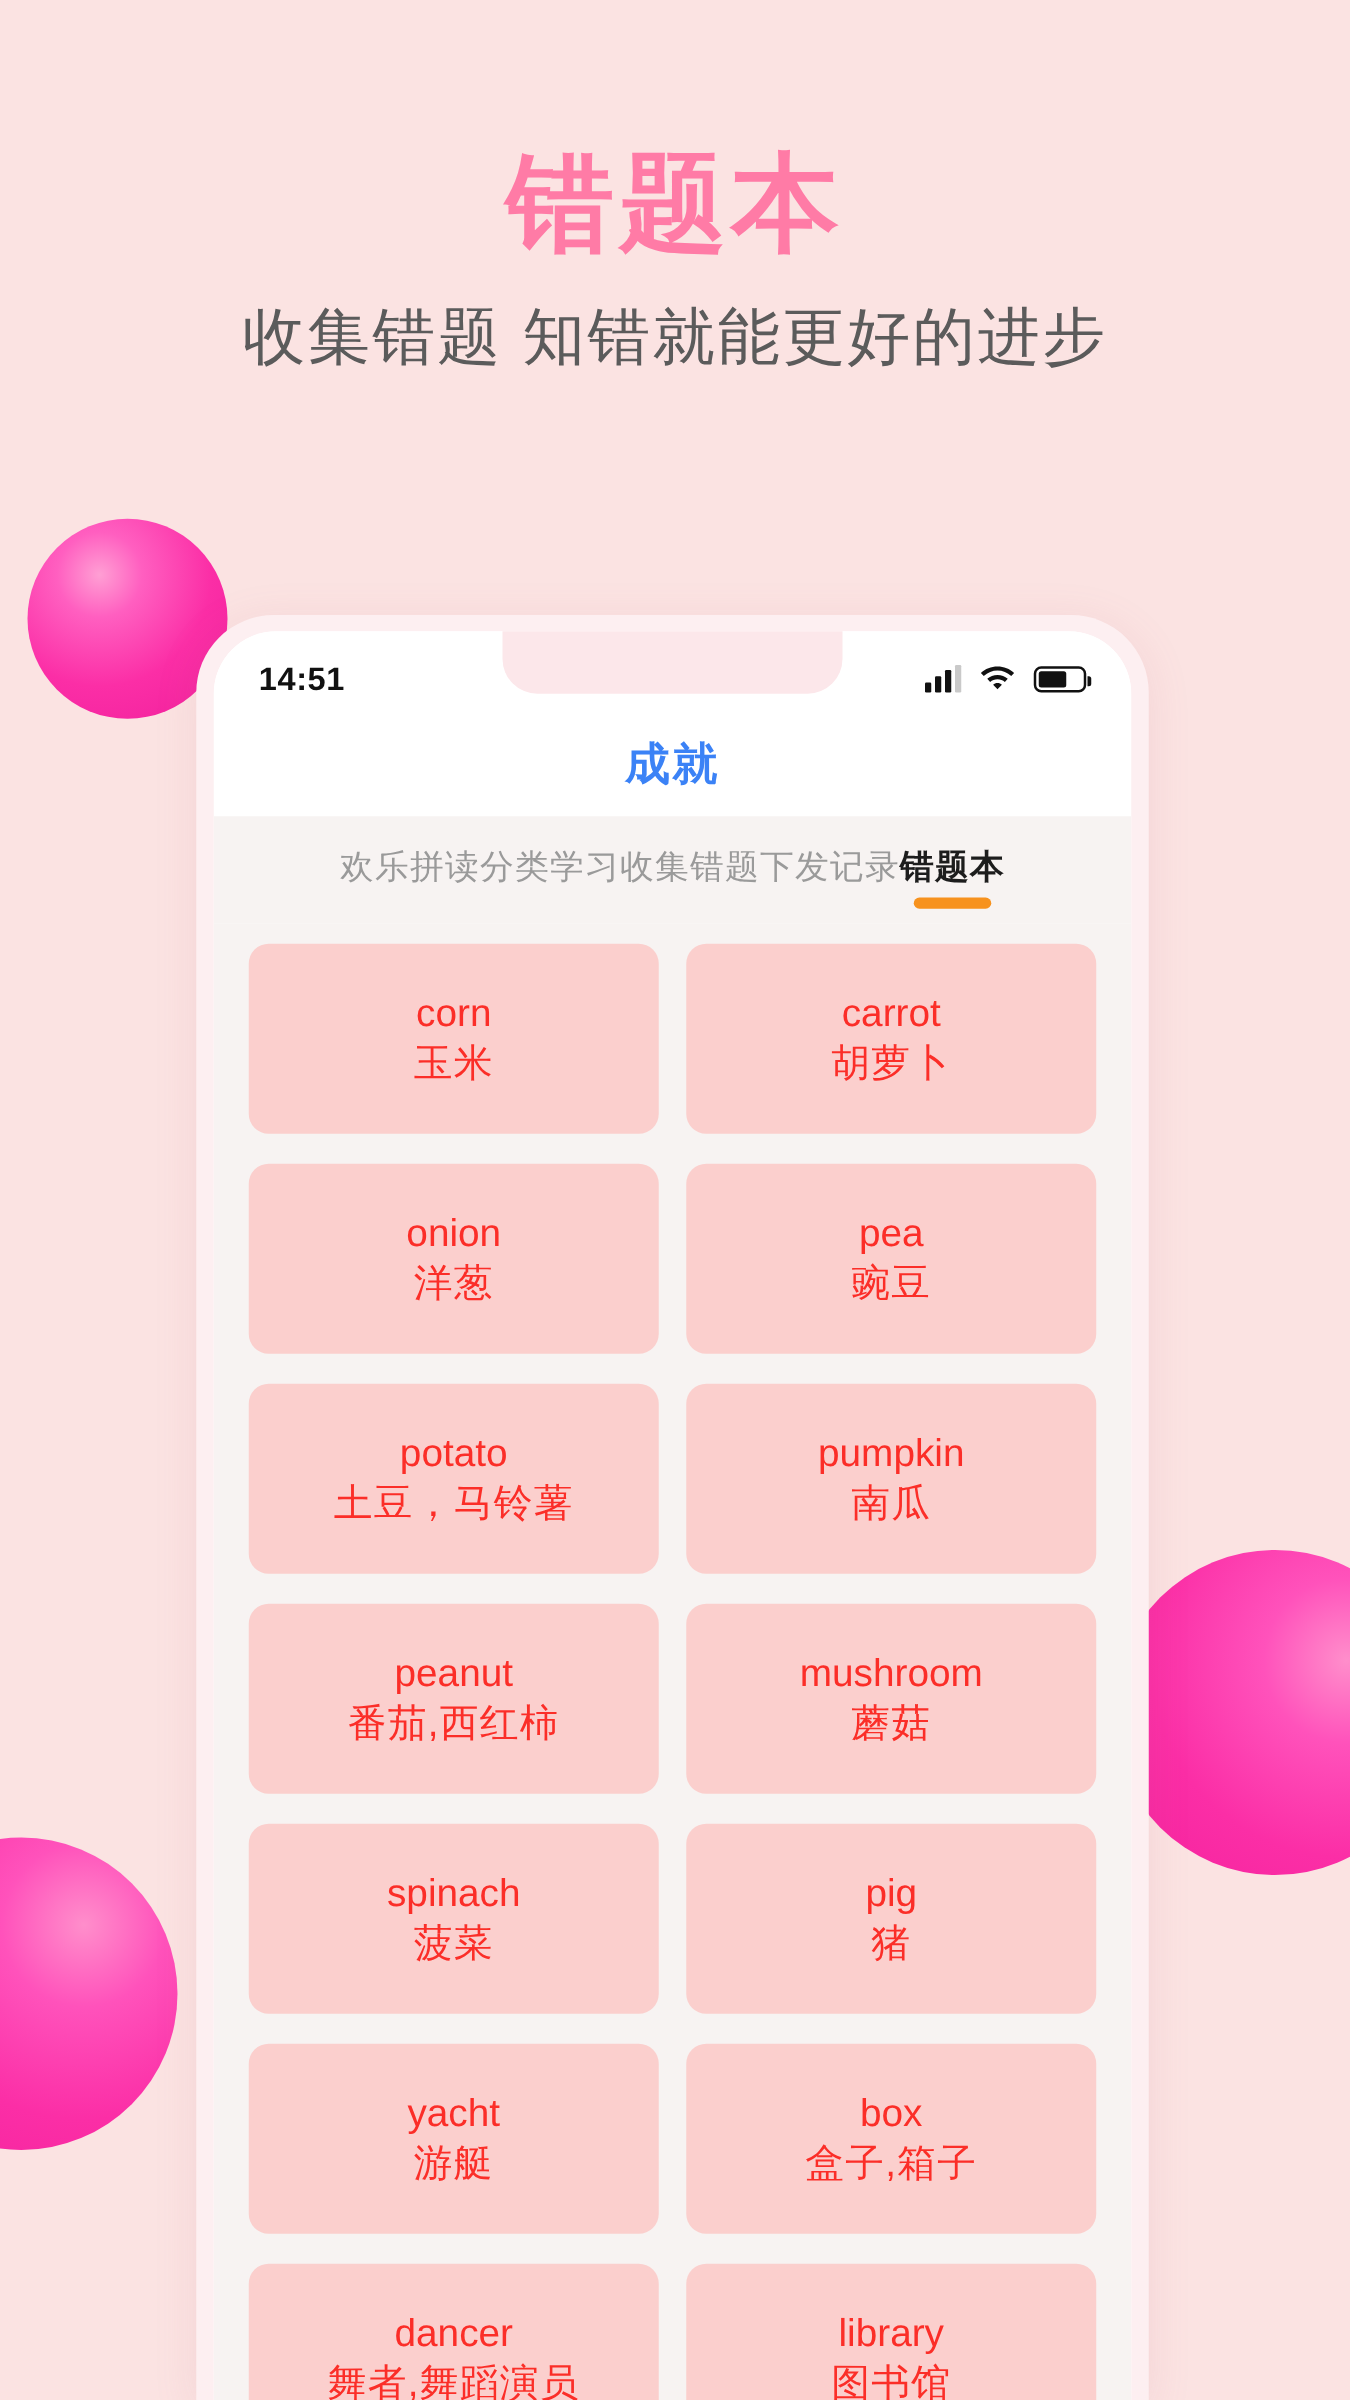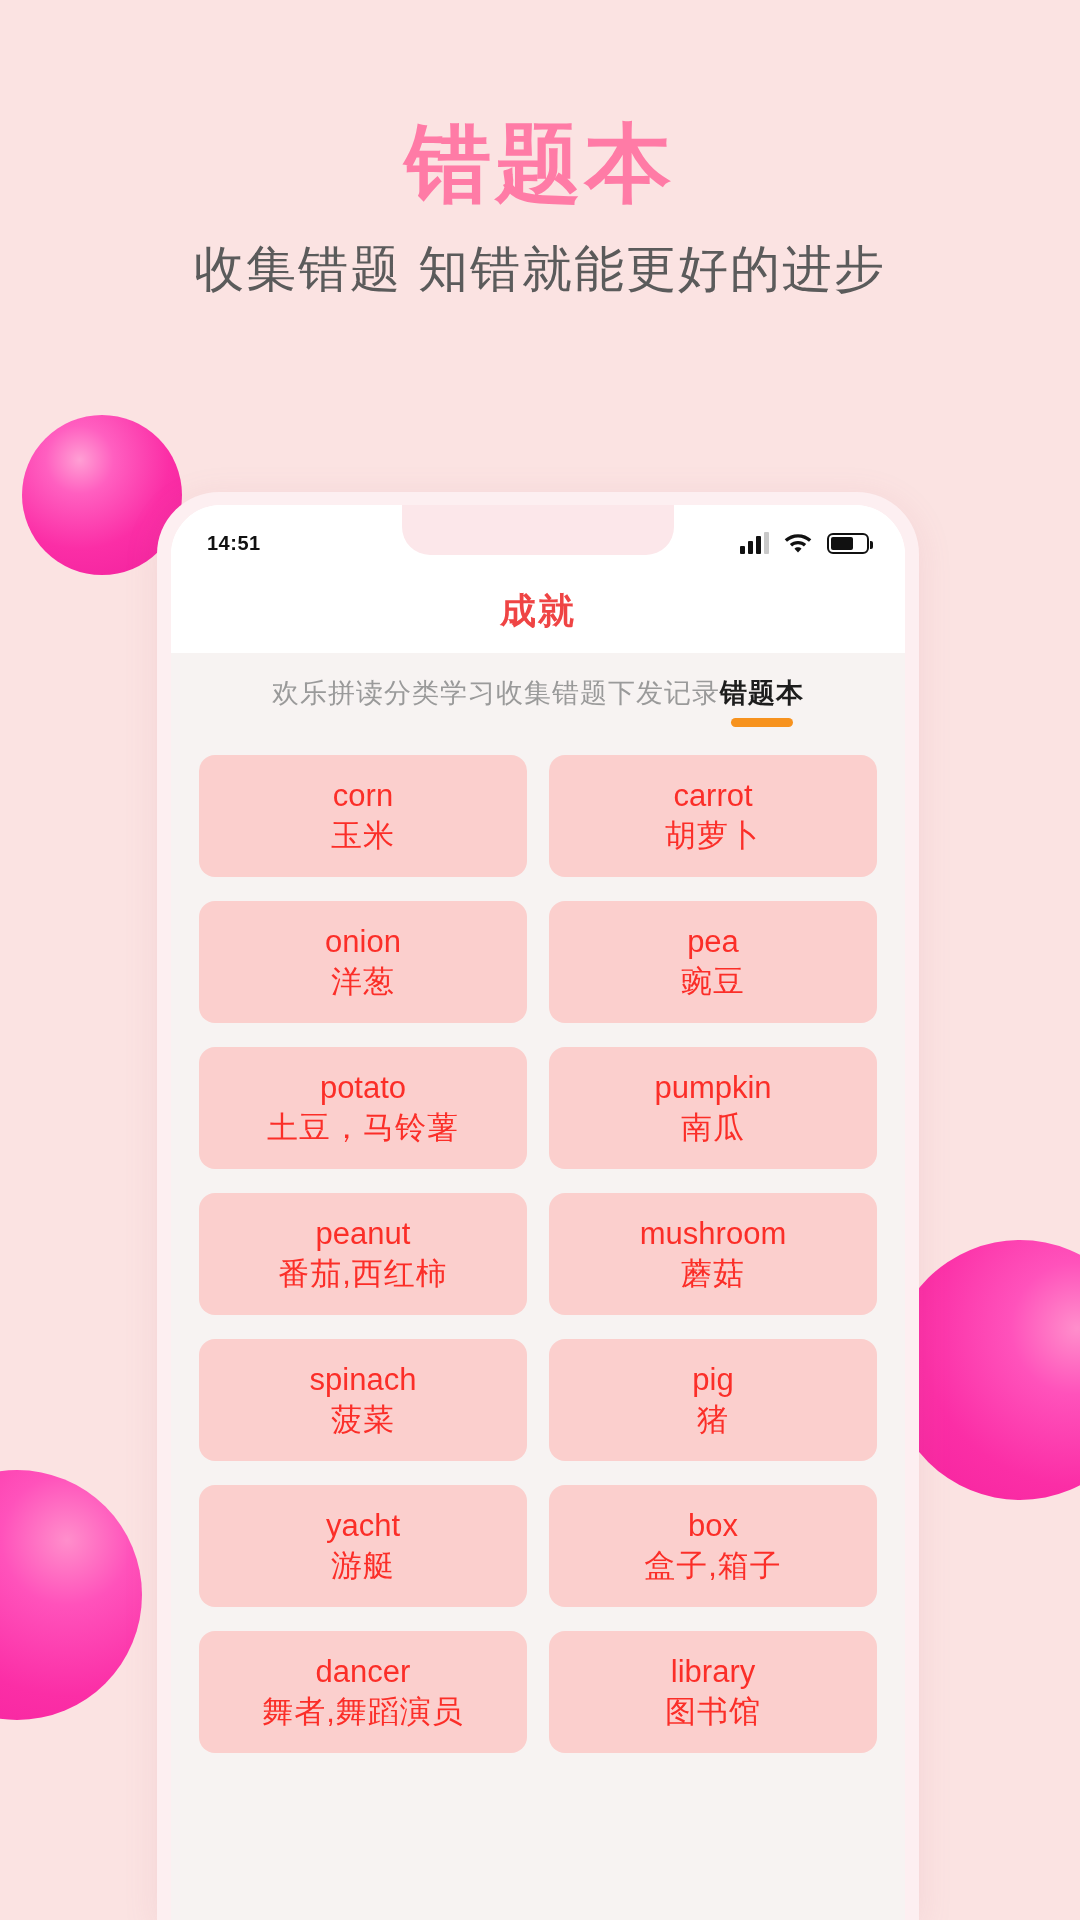--- a/index.html
+++ b/index.html
@@ -81,21 +81,21 @@
   #status-bar {
     position:relative;
     height:64px;
     background:#ffffff;
     display:flex;
     align-items:center;
     justify-content:space-between;
     padding:0 36px;
   }
   #status-time {
-    font-size:20px; font-weight:bold; color:#111;
+    font-size:26px; font-weight:bold; color:#111;
     letter-spacing:.5px;
     margin-top:12px;
   }
   #status-icons {
     display:flex; align-items:center; gap:14px;
     margin-top:12px;
   }
   #notch {
     position:absolute;
     left:50%; transform:translateX(-50%);
@@ -119,21 +119,21 @@
     content:""; position:absolute; right:-6px; top:6px;
     width:3px; height:8px; background:#111; border-radius:0 2px 2px 0;
   }
   .battery span { display:block; height:100%; width:66%; background:#111; border-radius:2px; }
 
   
   #nav-header {
     height:84px; background:#fff;
     display:flex; align-items:center; justify-content:center;
   }
-  #nav-title { font-size:36px; font-weight:bold; color:#ef4444; letter-spacing:2px; }
+  #nav-title { font-size:36px; font-weight:bold; color:#3b82f6; letter-spacing:2px; }
 
   
   #tab-bar {
     background:#f7f3f2;
     display:flex;
     align-items:flex-start;
     justify-content:center;
     padding:22px 30px 0 30px;
     height:86px;
   }
@@ -161,21 +161,21 @@
     display:grid;
     grid-template-columns:1fr 1fr;
     gap:24px 22px;
     height:calc(100% - 64px - 84px - 86px);
     align-content:start;
     overflow:hidden;
   }
   .word-card {
     background:#fbcfcd;
     border-radius:16px;
-    height:122px;
+    height:152px;
     display:flex;
     flex-direction:column;
     align-items:center;
     justify-content:center;
     gap:4px;
   }
   .word-en { font-size:31px; color:#fb2e28; line-height:1.15; }
   .word-cn { font-size:31px; color:#fb2e28; line-height:1.15; letter-spacing:1px; }
 </style>
 </head>

